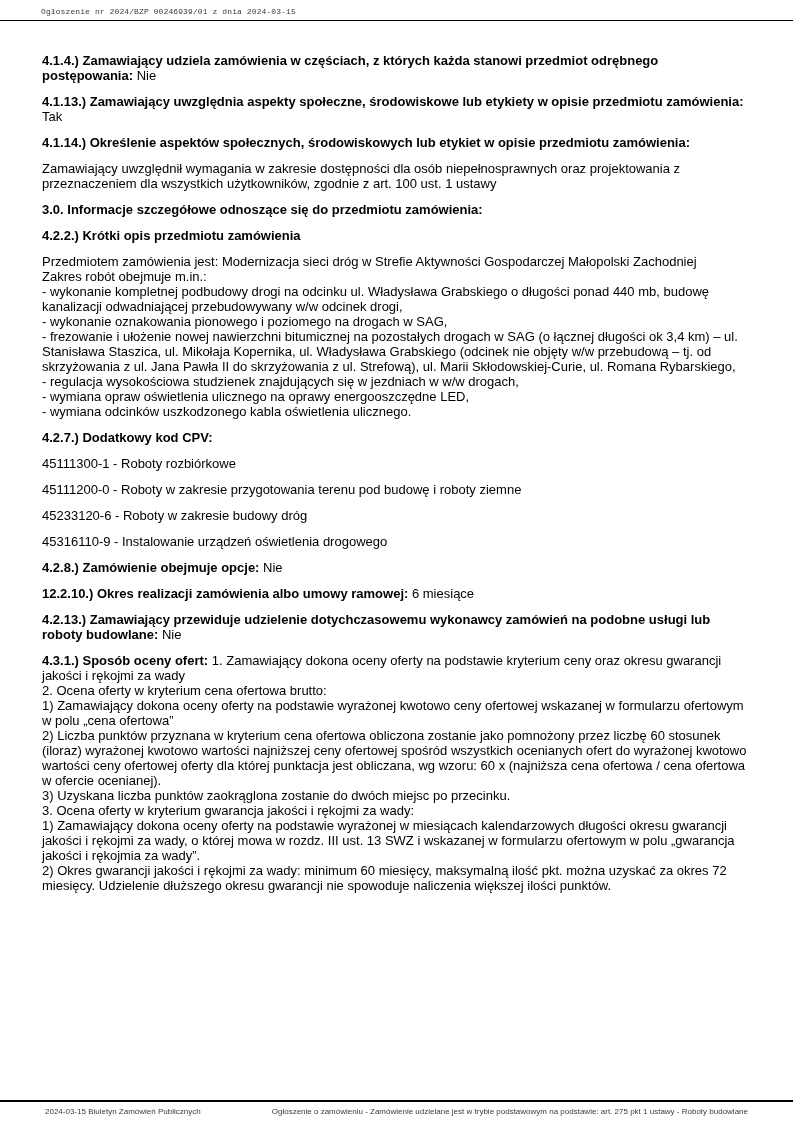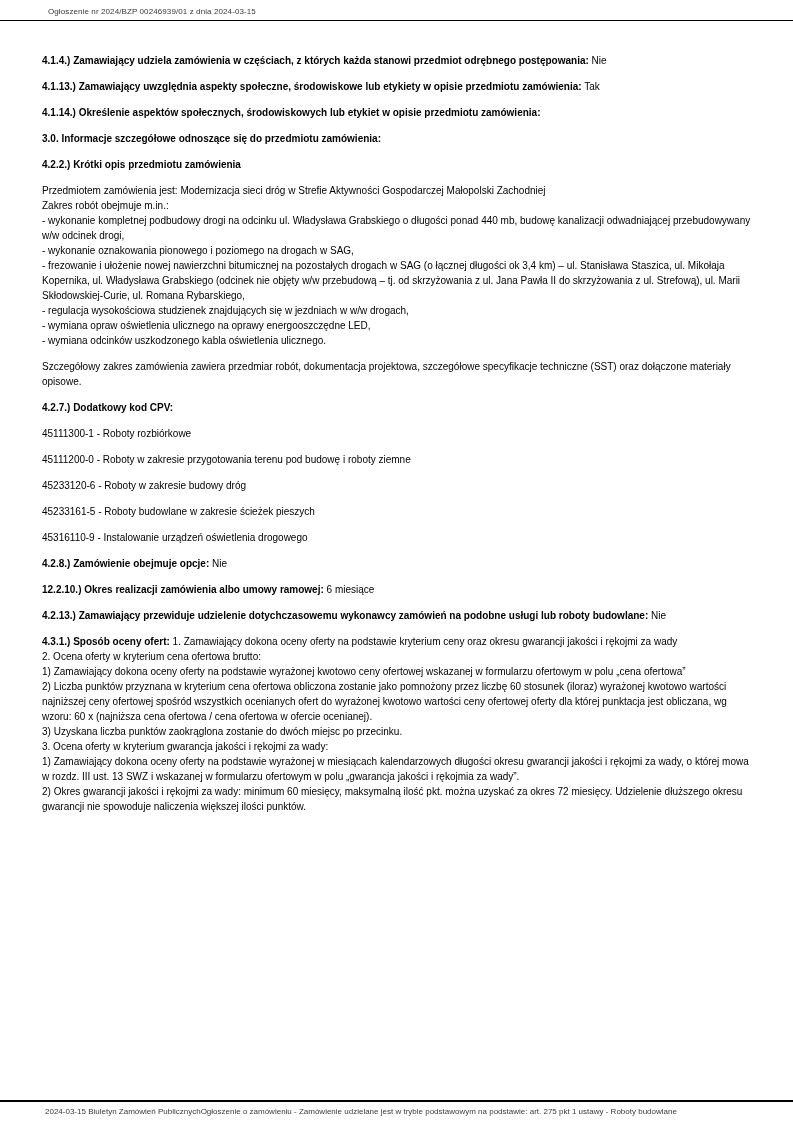--- a/index.html
+++ b/index.html
@@ -11,58 +11,60 @@
     background: #ffffff;
     font-family: "Liberation Sans", sans-serif;
     color: #000000;
     overflow: hidden;
     margin: 0 auto;
   }
   
   .doc-header-text {
     position: absolute;
     top: 7px;
-    left: 48px;
+    left: 41px;
     font-size: 8px;
     color: #3a3a3a;
     letter-spacing: 0.1px;
+    font-family: Liberation Mono, monospace;
   }
   .doc-header-rule {
     position: absolute;
     top: 20px;
     left: 0;
     width: 793px;
     border-top: 1px solid #000;
   }
   
   .content {
     position: absolute;
     top: 53px;
     left: 42px;
     width: 709px;
-    font-size: 10px;
+    font-size: 13px;
     line-height: 15px;
   }
   .block { margin-bottom: 11px; }
   .bold { font-weight: bold; }
   .val { white-space: pre-line; }
   
   .doc-footer-rule {
     position: absolute;
     top: 1100px;
     left: 0;
     width: 793px;
     border-top: 2px solid #000;
   }
   .doc-footer {
     position: absolute;
     top: 1107px;
     left: 45px;
     right: 45px;
     display: flex;
+    justify-content: space-between;
     font-size: 8px;
     color: #3a3a3a;
   }
 </style>
 </head>
 <body>
 
 <div class="page">
 
   <div class="doc-header-text">Ogłoszenie nr 2024/BZP 00246939/01 z dnia 2024-03-15</div>
@@ -70,43 +72,42 @@
 
   <div class="content">
 
     <p class="block"><span class="bold">4.1.4.) Zamawiający udziela zamówienia w częściach, z których każda stanowi przedmiot odrębnego postępowania:</span> <span class="val">Nie</span></p>
 
 
     <p class="block"><span class="bold">4.1.13.) Zamawiający uwzględnia aspekty społeczne, środowiskowe lub etykiety w opisie przedmiotu zamówienia:</span> <span class="val">Tak</span></p>
 
     <p class="block bold">4.1.14.) Określenie aspektów społecznych, środowiskowych lub etykiet w opisie przedmiotu zamówienia:</p>
 
+    <p class="block val">Zamawiający uwzględnił wymagania w zakresie dostępności dla osób niepełnosprawnych oraz projektowania z przeznaczeniem dla wszystkich użytkowników, zgodnie z art. 100 ust. 1 ustawy</p>
 
     <p class="block bold">3.0. Informacje szczegółowe odnoszące się do przedmiotu zamówienia:</p>
 
     <p class="block bold">4.2.2.) Krótki opis przedmiotu zamówienia</p>
 
     <p class="block val">Przedmiotem zamówienia jest: Modernizacja sieci dróg w Strefie Aktywności Gospodarczej Małopolski Zachodniej
 Zakres robót obejmuje m.in.:
 - wykonanie kompletnej podbudowy drogi na odcinku ul. Władysława Grabskiego o długości ponad 440 mb, budowę kanalizacji odwadniającej przebudowywany w/w odcinek drogi,
 - wykonanie oznakowania pionowego i poziomego na drogach w SAG,
 - frezowanie i ułożenie nowej nawierzchni bitumicznej na pozostałych drogach w SAG (o łącznej długości ok 3,4 km) – ul. Stanisława Staszica, ul. Mikołaja Kopernika, ul. Władysława Grabskiego (odcinek nie objęty w/w przebudową – tj. od skrzyżowania z ul. Jana Pawła II do skrzyżowania z ul. Strefową), ul. Marii Skłodowskiej-Curie, ul. Romana Rybarskiego,
 - regulacja wysokościowa studzienek znajdujących się w jezdniach w w/w drogach,
 - wymiana opraw oświetlenia ulicznego na oprawy energooszczędne LED,
 - wymiana odcinków uszkodzonego kabla oświetlenia ulicznego.</p>
 
-    <p class="block val">Szczegółowy zakres zamówienia zawiera przedmiar robót, dokumentacja projektowa, szczegółowe specyfikacje techniczne (SST) oraz dołączone materiały opisowe.</p>
 
 
     <p class="block bold">4.2.7.) Dodatkowy kod CPV:</p>
 
     <p class="block">45111300-1 - Roboty rozbiórkowe</p>
     <p class="block">45111200-0 - Roboty w zakresie przygotowania terenu pod budowę i roboty ziemne</p>
     <p class="block">45233120-6 - Roboty w zakresie budowy dróg</p>
-    <p class="block">45233161-5 - Roboty budowlane w zakresie ścieżek pieszych</p>
     <p class="block">45316110-9 - Instalowanie urządzeń oświetlenia drogowego</p>
 
     <p class="block"><span class="bold">4.2.8.) Zamówienie obejmuje opcje:</span> <span class="val">Nie</span></p>
 
     <p class="block"><span class="bold">12.2.10.) Okres realizacji zamówienia albo umowy ramowej:</span> <span class="val">6 miesiące</span></p>
 
 
     <p class="block"><span class="bold">4.2.13.) Zamawiający przewiduje udzielenie dotychczasowemu wykonawcy zamówień na podobne usługi lub roboty budowlane:</span> <span class="val">Nie</span></p>
 
 

